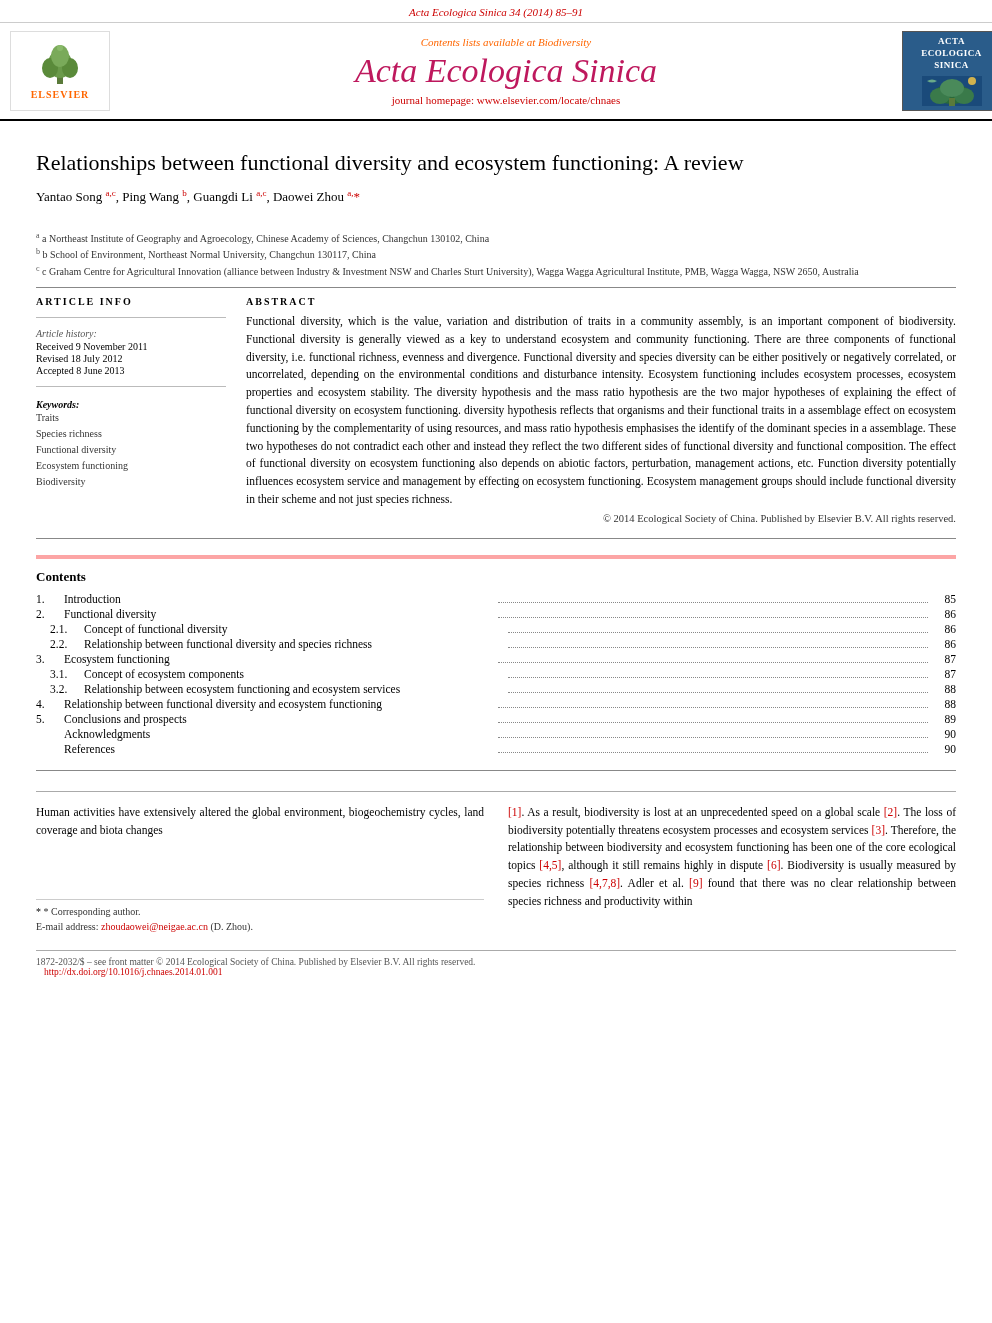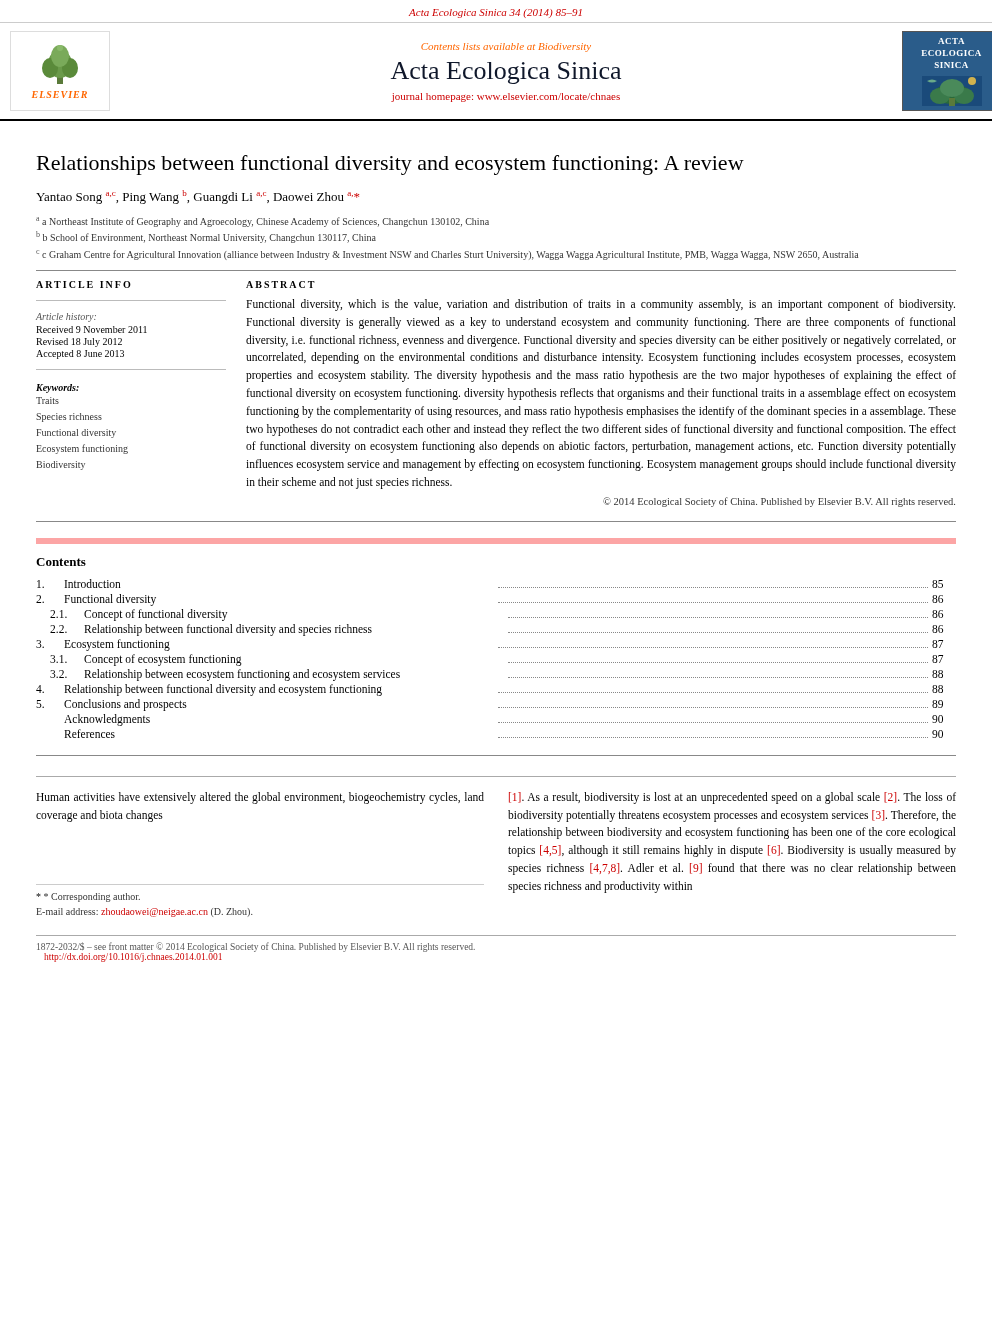--- a/index.html
+++ b/index.html
@@ -46,23 +46,24 @@
     .sciencedirect-link {
       font-size: 11px;
       color: #555;
       margin-bottom: 2px;
     }
     .sciencedirect-link span {
       color: #f60;
       font-style: italic;
     }
     .journal-name-big {
-      font-size: 26px;
+      font-size: 34px;
       font-family: 'Times New Roman', Times, serif;
-      color: #0f172a;
+      font-style: italic;
+      color: #be185d;
       margin: 4px 0;
     }
     .journal-homepage {
       font-size: 11px;
       color: #555;
     }
     .journal-homepage span {
       color: #c00;
     }
 
@@ -79,21 +80,20 @@
     .elsevier-tree {
       width: 60px;
       height: 45px;
     }
     .elsevier-text {
       font-size: 10px;
       font-weight: bold;
       color: #f60;
       letter-spacing: 1px;
       margin-top: 2px;
-      font-style: italic;
     }
 
     
     .right-logo-box {
       border: 1px solid #555;
       width: 99px;
       height: 80px;
       display: flex;
       flex-direction: column;
       align-items: center;
@@ -117,21 +117,21 @@
       font-size: 22px;
       font-weight: normal;
       font-family: 'Times New Roman', serif;
       color: #000;
       margin-bottom: 10px;
       line-height: 1.3;
     }
 
     .authors {
       font-size: 13px;
-      margin-bottom: 8px;
+      margin-bottom: 25px;
       color: #000;
     }
     .authors sup {
       font-size: 9px;
       color: #c00;
     }
     .authors .star {
       color: #c00;
     }
 
@@ -217,21 +217,21 @@
       font-size: 10.5px;
       color: #333;
       text-align: right;
       margin-top: 4px;
     }
 
     
     .contents-section {
       margin-top: 16px;
       padding-top: 10px;
-      border-top: 6px solid #fca5a5;
+      border-top: 4px solid #fca5a5;
     }
     .contents-title {
       font-weight: bold;
       font-size: 13px;
       margin-bottom: 8px;
     }
     .toc-item {
       display: flex;
       font-size: 11.5px;
       margin-bottom: 2px;
@@ -250,21 +250,21 @@
       flex: 1;
     }
     .toc-dots {
       flex: 1;
       border-bottom: 1px dotted #888;
       margin: 0 4px 3px 4px;
       min-width: 30px;
     }
     .toc-page {
       min-width: 24px;
-      text-align: left;
+      text-align: right;
       flex-shrink: 0;
     }
 
     
     .intro-section {
       margin-top: 20px;
       border-top: 1px solid #aaa;
       padding-top: 12px;
     }
     .intro-two-col {
@@ -458,21 +458,21 @@
         <span class="toc-page">86</span>
       </div>
       <div class="toc-item">
         <span class="toc-num">3.</span>
         <span class="toc-label">Ecosystem functioning</span>
         <span class="toc-dots"></span>
         <span class="toc-page">87</span>
       </div>
       <div class="toc-item">
         <span class="toc-num-sub">3.1.</span>
-        <span class="toc-label">Concept of ecosystem functioning</span>
+        <span class="toc-label">Concept of ecosystem components</span>
         <span class="toc-dots"></span>
         <span class="toc-page">87</span>
       </div>
       <div class="toc-item">
         <span class="toc-num-sub">3.2.</span>
         <span class="toc-label">Relationship between ecosystem functioning and ecosystem services</span>
         <span class="toc-dots"></span>
         <span class="toc-page">88</span>
       </div>
       <div class="toc-item">

